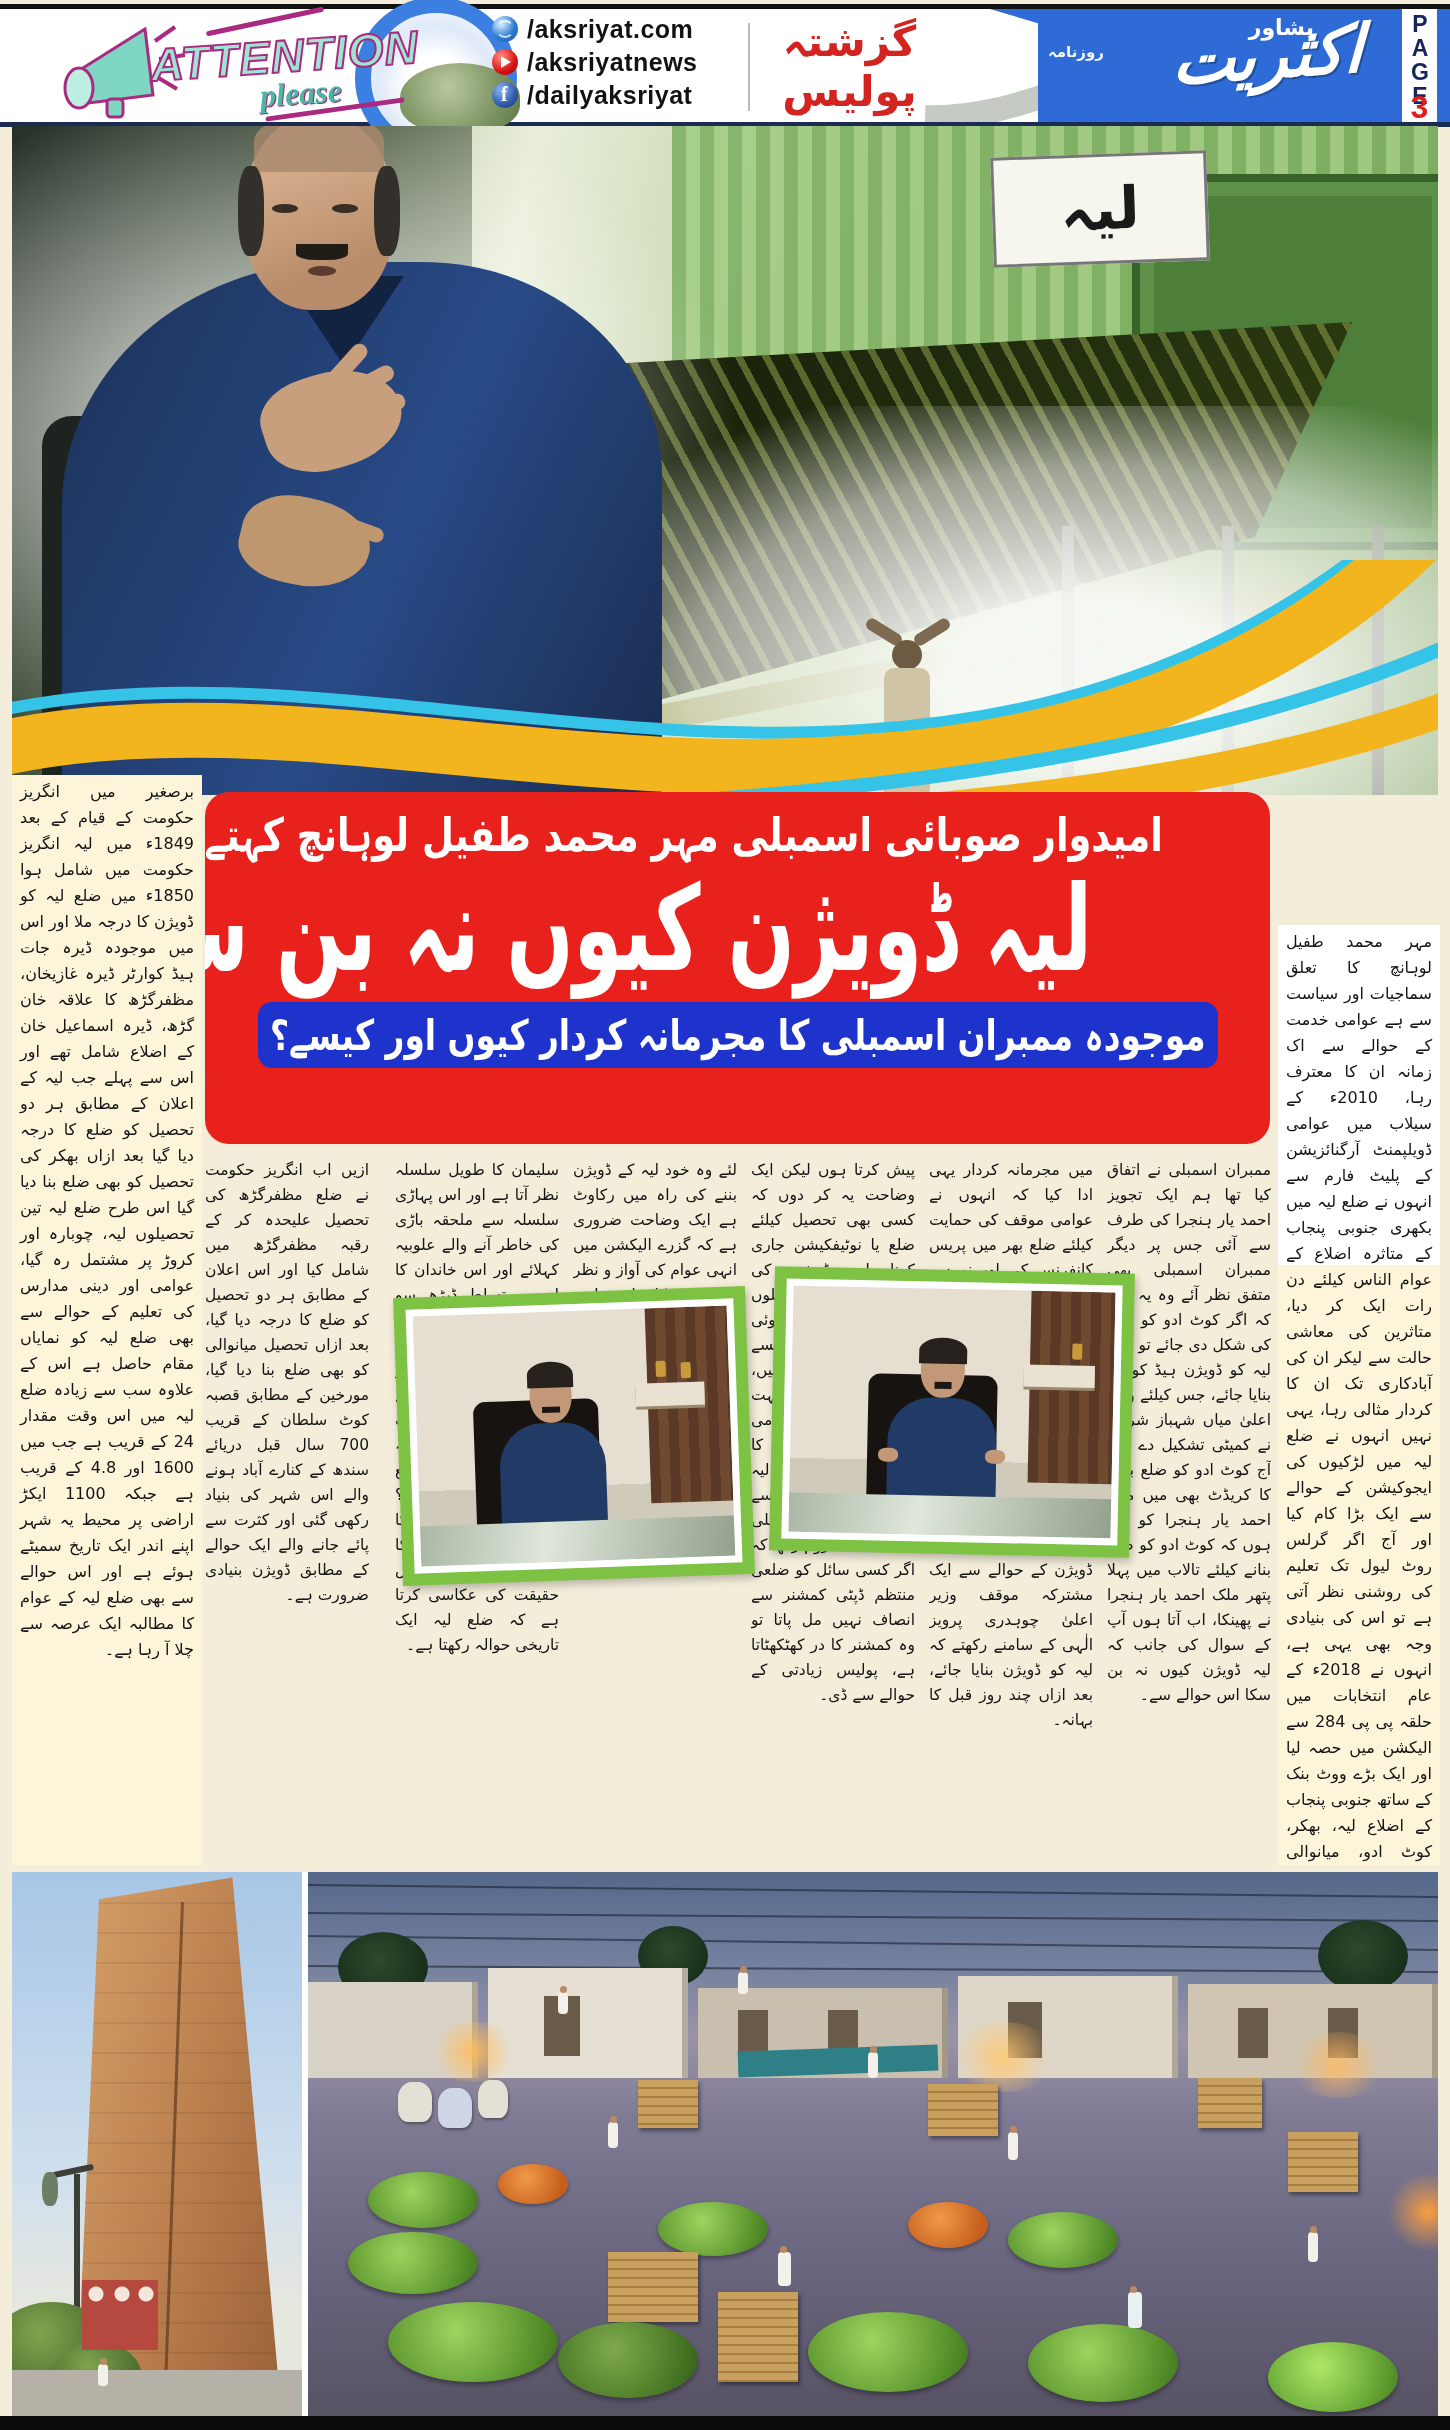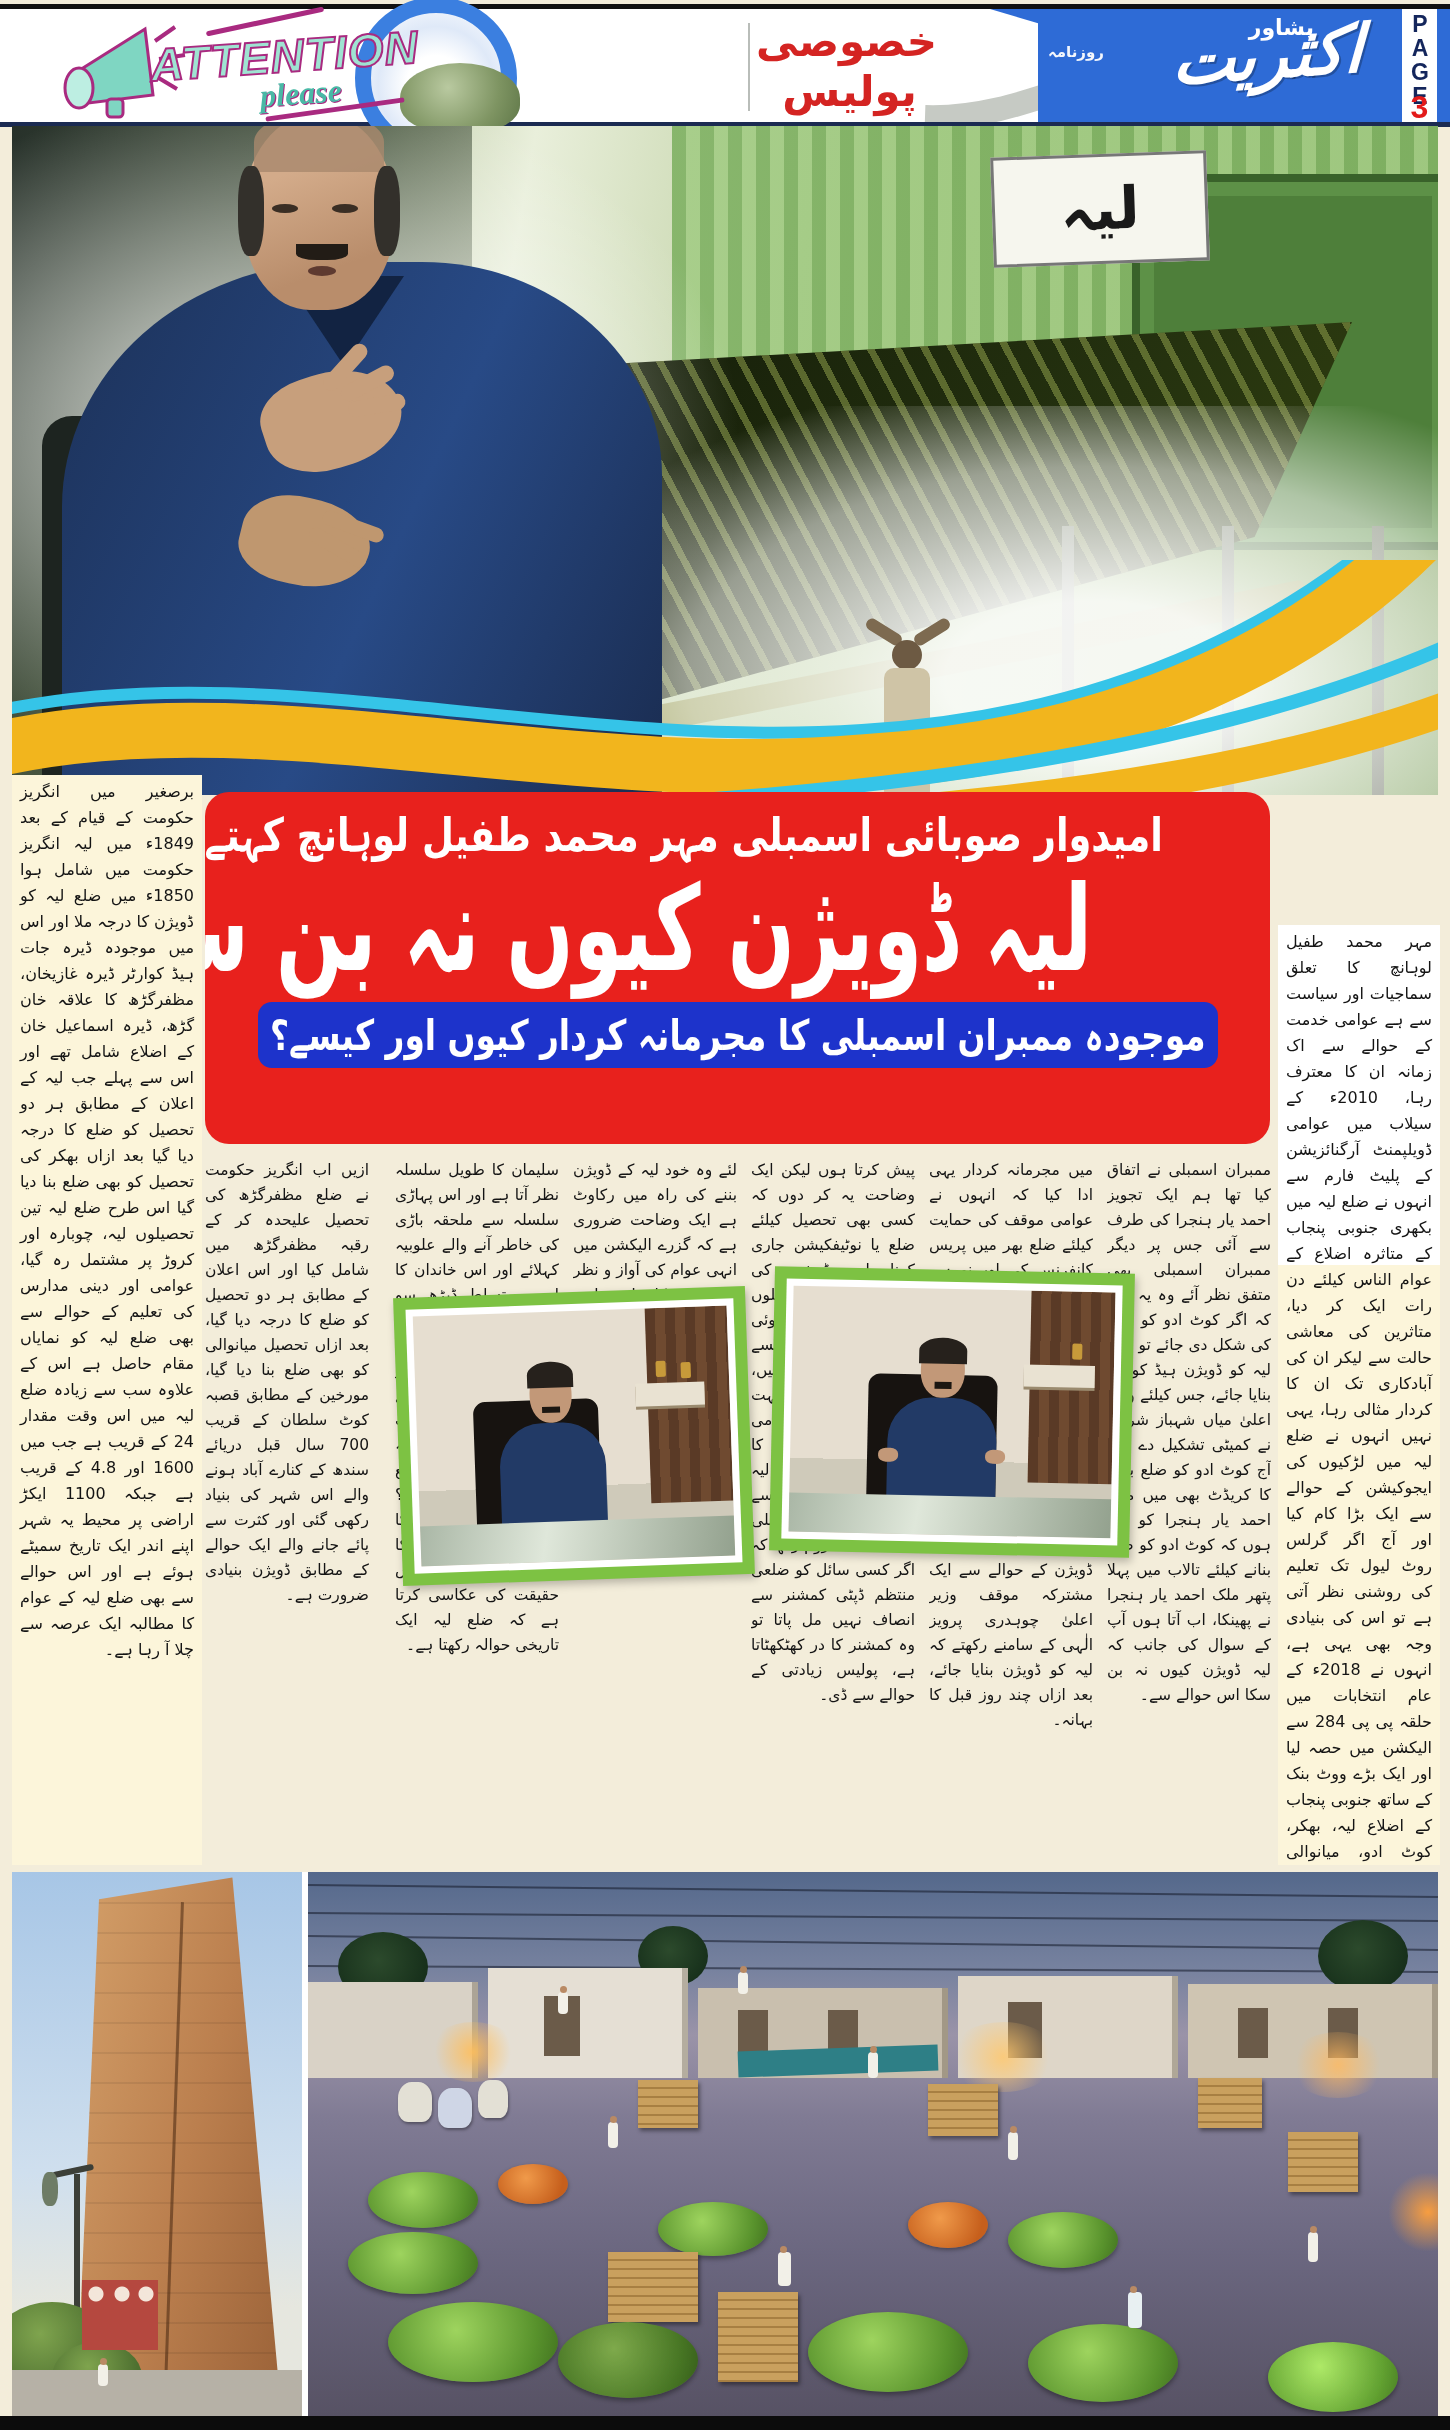--- a/index.html
+++ b/index.html
@@ -181,25 +181,39 @@
         <path d="M100,30 L120,16 M104,48 L130,44 M102,66 L122,78" stroke="#a92a80" stroke-width="4" fill="none"></path>
       </svg>
       <div class="abs spark" style="left:150px;top:8px;width:120px;transform:rotate(-12deg);"></div>
       <div class="abs" id="ring"></div>
       <div class="abs" id="blob"></div>
       <div class="abs" id="att-word1">ATTENTION</div>
       <div class="abs" id="att-word2">please</div>
       <div class="abs spark" style="left:210px;top:96px;width:140px;transform:rotate(-8deg);"></div>
     </div>
 
+    <div class="abs" id="social">
+      <div class="soc-row" style="top:0">
+        <span class="soc-ic ic-globe"></span>
+        <span class="soc-txt">/aksriyat.com</span>
+      </div>
+      <div class="soc-row" style="top:33px">
+        <span class="soc-ic ic-yt"></span>
+        <span class="soc-txt">/aksriyatnews</span>
+      </div>
+      <div class="soc-row" style="top:66px">
+        <span class="soc-ic ic-fb"></span>
+        <span class="soc-txt">/dailyaksriyat</span>
+      </div>
+    </div>
 
     <div class="abs" id="soc-div"></div>
 
     <div class="abs" id="special">
-      <div>خصوصی</div>
+      <div>گزشتہ</div>
       <div>پولیس</div>
     </div>
 
     <svg class="abs" id="banner-decor" viewBox="0 0 545 113">
       <polygon points="85,0 420,0 420,62 200,34" fill="#2e6bd6"></polygon>
       <path d="M20,108 C140,112 220,28 340,62 C430,88 500,70 560,44" stroke="#c6cac4" stroke-width="24" fill="none"></path>
     </svg>
 
     <div class="abs" id="masthead">
       <div class="abs" id="mast-city">پشاور</div>

